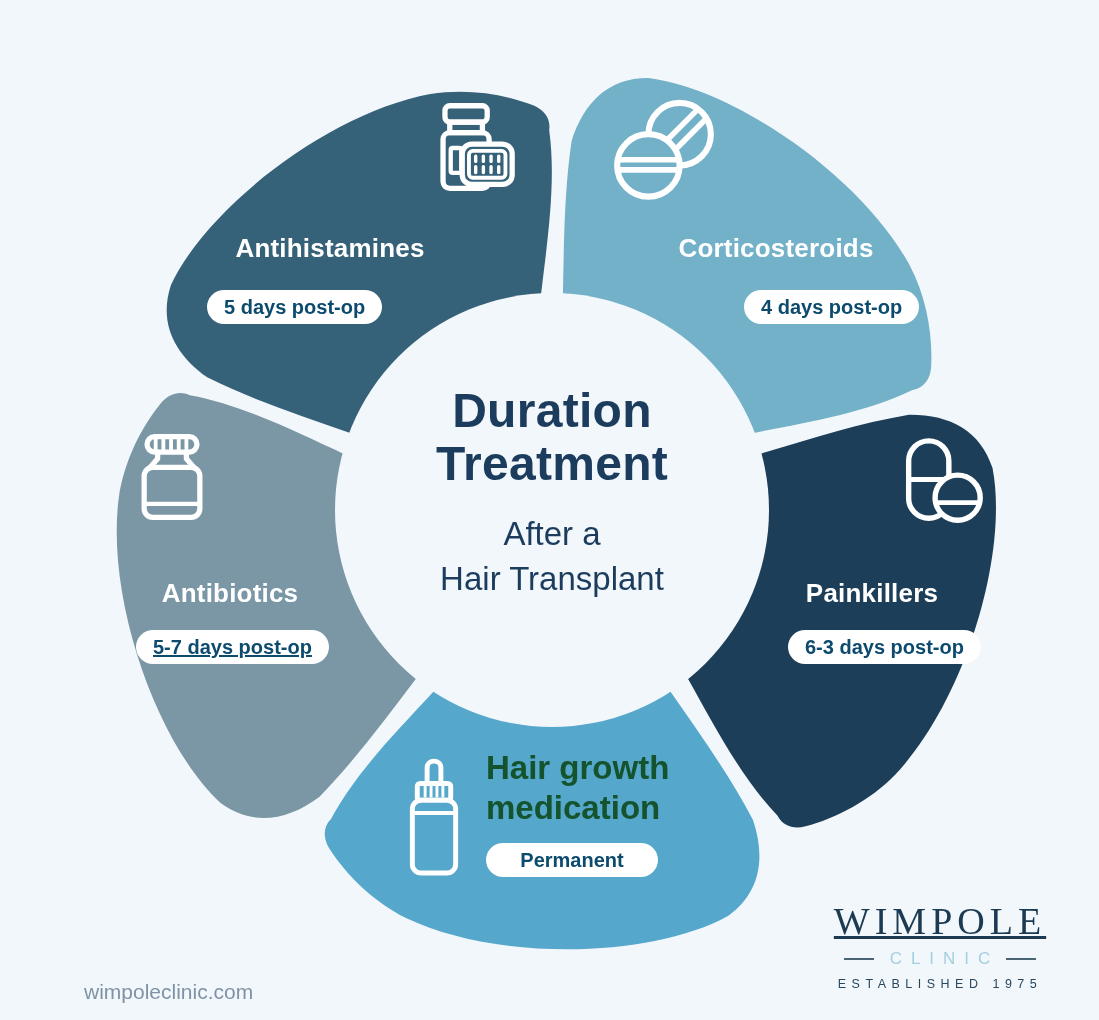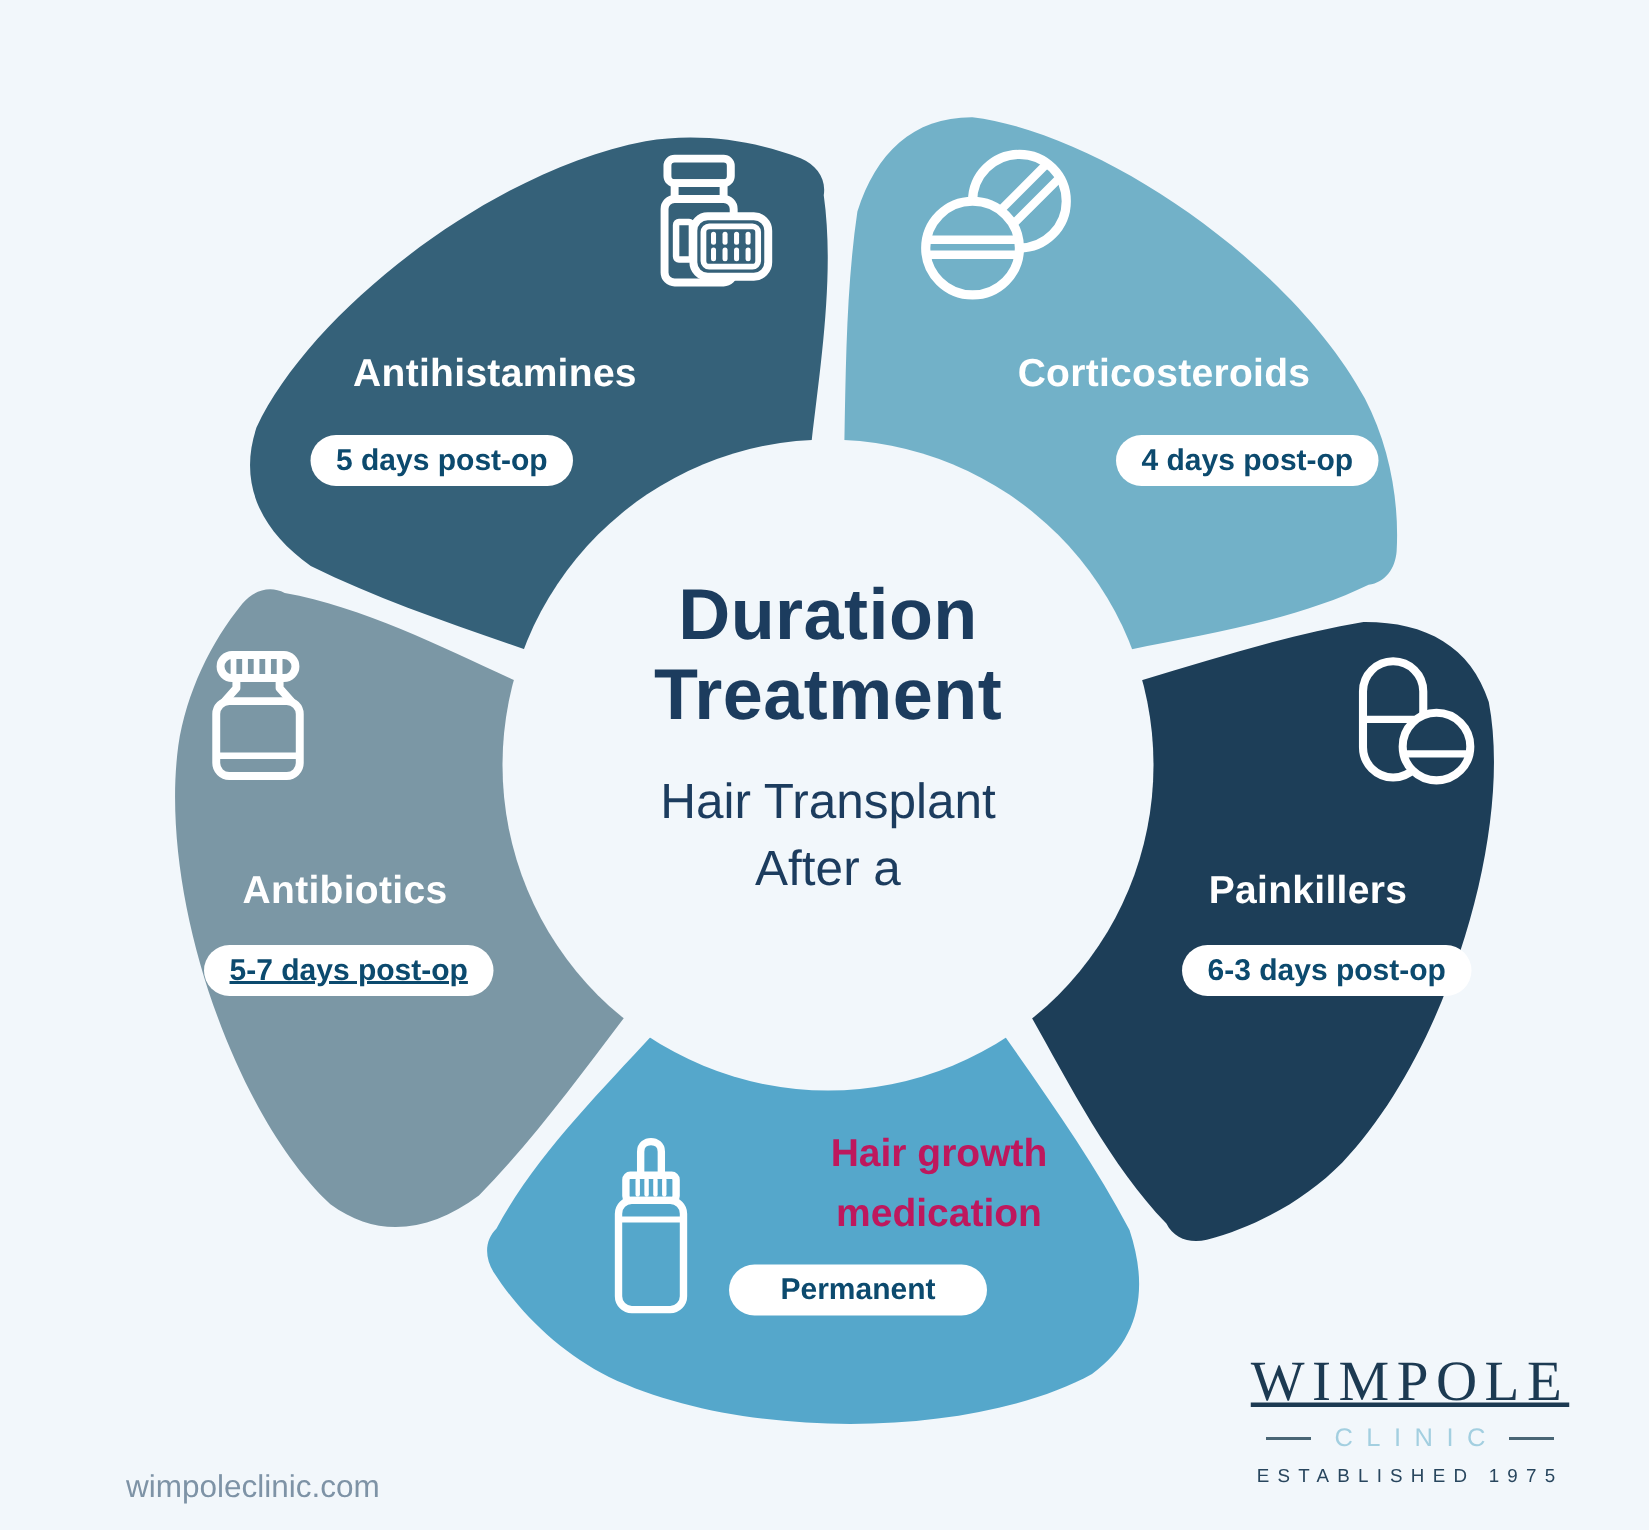--- a/index.html
+++ b/index.html
@@ -11,22 +11,22 @@
   .petal-label{
     position:absolute;text-align:center;color:#ffffff;
     font-size:26px;font-weight:bold;letter-spacing:.2px;
   }
   .badge{
     position:absolute;background:#ffffff;border-radius:18px;
     padding:5px 17px;font-size:20px;font-weight:bold;color:#0c4a6e;
     white-space:nowrap;line-height:24px;
   }
   .hair-label{
-    position:absolute;left:486px;top:748px;width:280px;text-align:center;
-    color:#be185d;font-size:26px;font-weight:bold;line-height:40px;
+    position:absolute;left:486px;top:748px;width:280px;text-align:left;
+    color:#14532d;font-size:33px;font-weight:bold;line-height:40px;
   }
   .badge-center{min-width:138px;text-align:center;}
   .center-block{
     position:absolute;left:302px;top:385px;width:500px;text-align:center;
     color:#1c3c5e;
   }
   .center-title{font-size:48px;font-weight:bold;line-height:1.1;letter-spacing:.3px;}
   .center-sub{margin-top:20px;font-size:33px;line-height:1.38;font-weight:normal;}
   .footer-url{
     position:absolute;left:84px;top:980px;font-size:21px;color:#7e93a6;
@@ -160,22 +160,22 @@
     <div>medication</div>
   </div>
   <div class="badge badge-center" style="left:486px;top:843px;">Permanent</div>
 
   <div class="center-block">
     <div class="center-title">
       <div>Duration</div>
       <div>Treatment</div>
     </div>
     <div class="center-sub">
+      <div>After a</div>
       <div>Hair Transplant</div>
-      <div>After a</div>
     </div>
   </div>
 
   <a class="footer-url" href="#">wimpoleclinic.com</a>
 
   <div class="logo">
     <div class="logo-name">WIMPOLE</div>
     <div class="logo-clinic-row">
       <span class="logo-dash"></span>
       <span class="logo-clinic">CLINIC</span>

